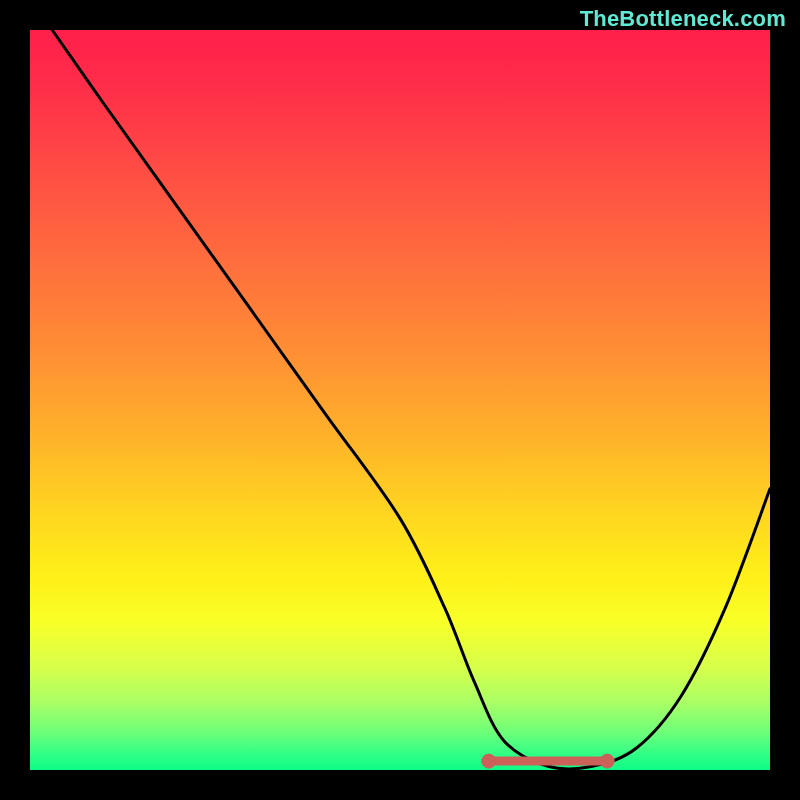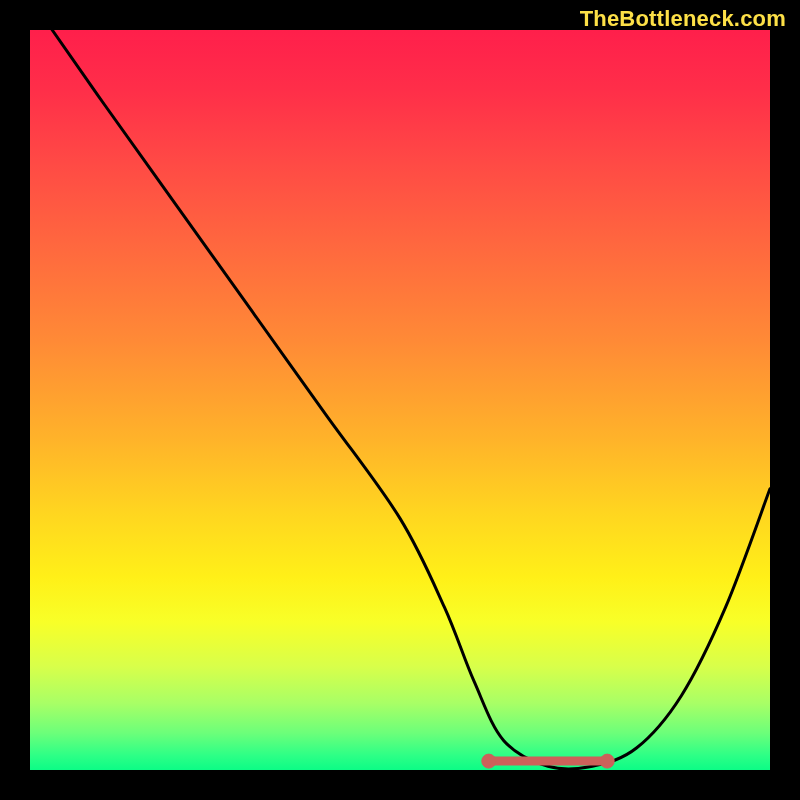--- a/index.html
+++ b/index.html
@@ -14,21 +14,21 @@
   .frame {
     position: relative;
     width: 800px;
     height: 800px;
     background: #000;
   }
   .watermark {
     position: absolute;
     top: 6px;
     right: 14px;
-    color: #fde047;
+    color: #5eead4;
     font-size: 22px;
     font-weight: 600;
     letter-spacing: 0.2px;
     z-index: 5;
   }
   .plot-area {
     position: absolute;
     left: 30px;
     top: 30px;
     width: 740px;

